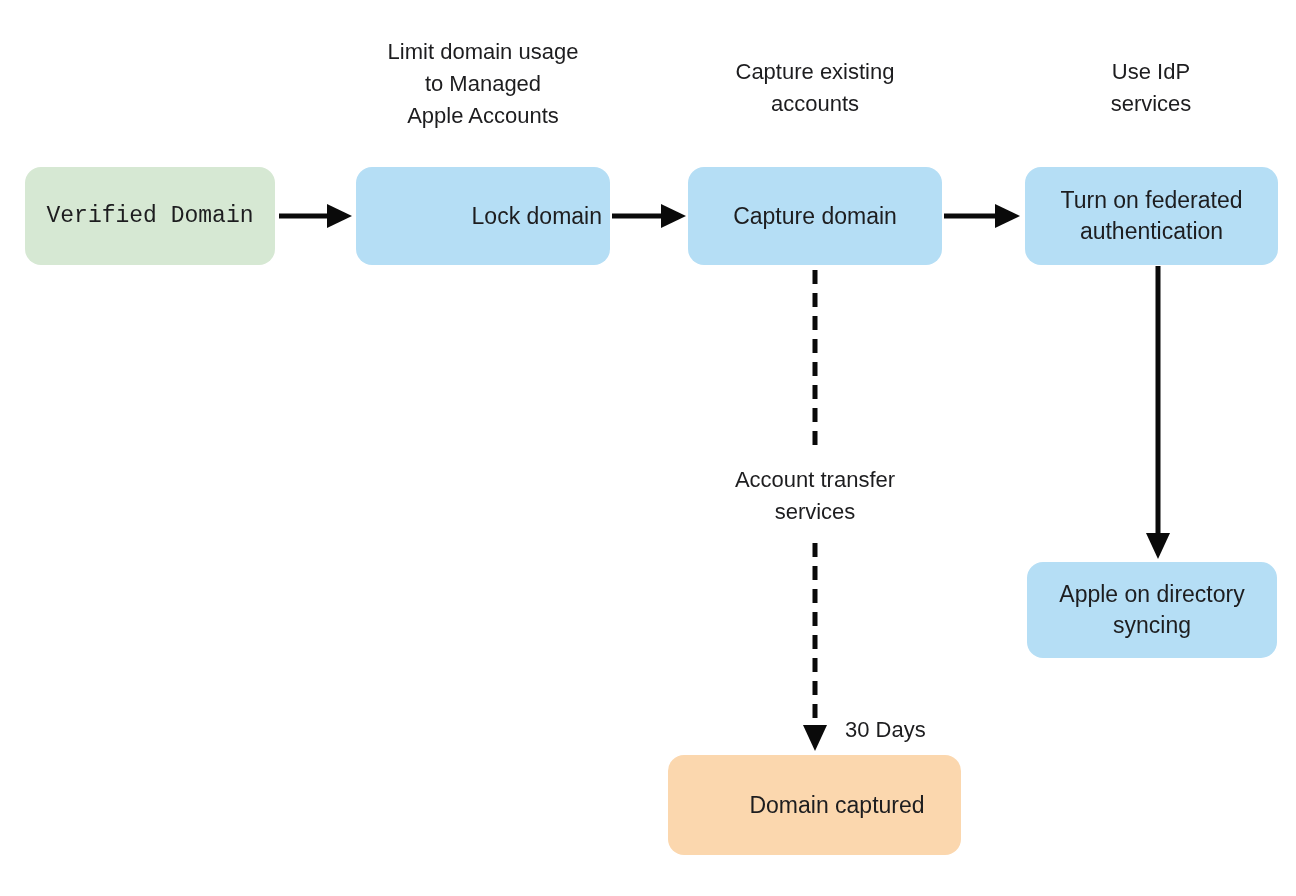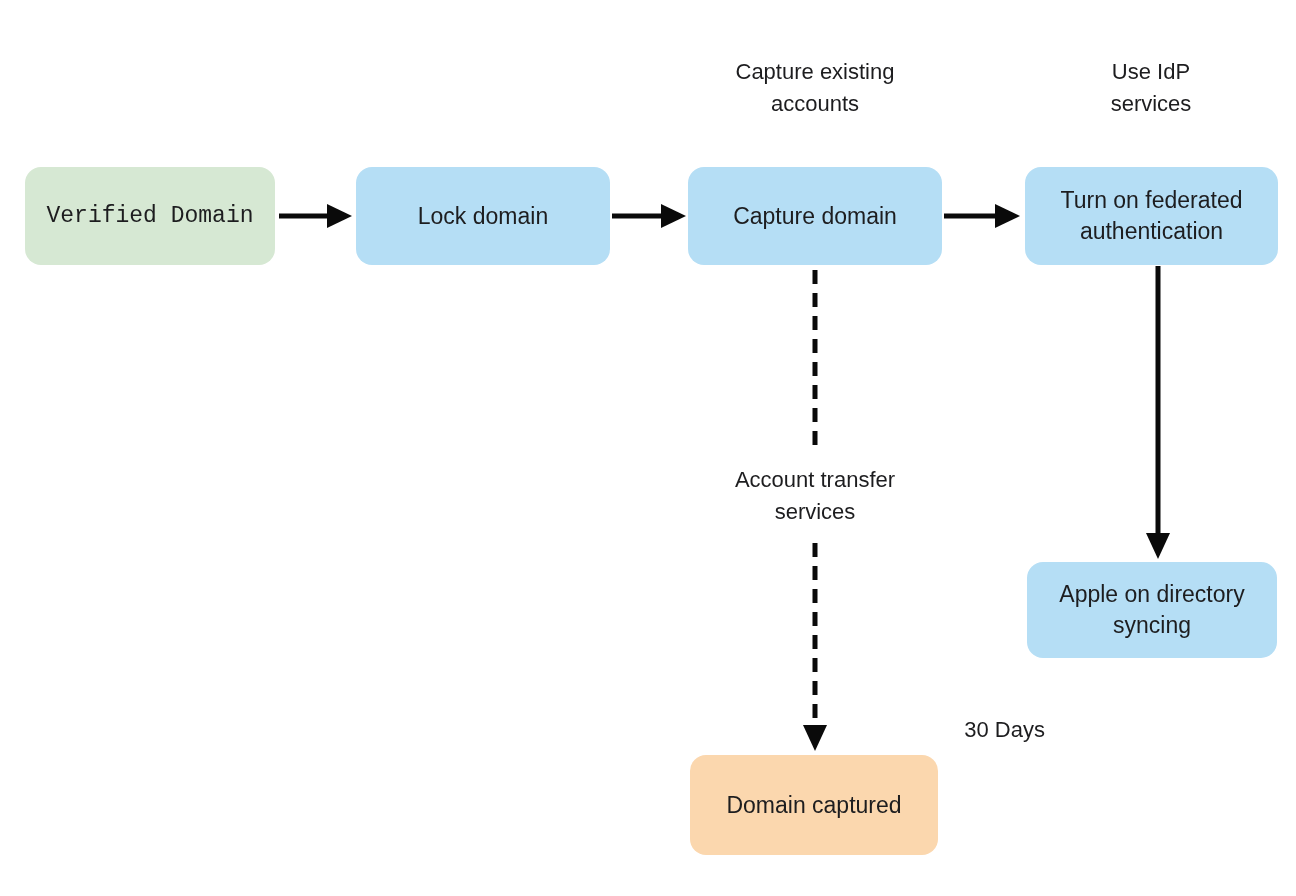--- a/index.html
+++ b/index.html
@@ -44,39 +44,39 @@
   }
   .node-label {
     white-space: pre-line;
     padding: 0 8px;
   }
   .node-green  { background: var(--green-node); }
   .node-blue   { background: var(--blue-node); }
   .node-orange { background: var(--orange-node); }
 
   #node-verified   { left: 25px;   top: 167px; width: 250px; height: 98px; font-family: Liberation Mono, monospace; }
-  #node-lock       { left: 356px;  top: 167px; width: 254px; height: 98px; }
+  #node-lock       { left: 356px;  top: 167px; width: 254px; height: 98px; justify-content: flex-end; }
   #node-capture    { left: 688px;  top: 167px; width: 254px; height: 98px; }
   #node-federated  { left: 1025px; top: 167px; width: 253px; height: 98px; }
   #node-directory  { left: 1027px; top: 562px; width: 250px; height: 96px; }
-  #node-captured   { left: 690px;  top: 755px; width: 248px; height: 100px; }
+  #node-captured   { left: 668px;  top: 755px; width: 248px; height: 100px; padding-left: 45px; }
 
   .note {
     position: absolute;
     font-size: 22px;
     line-height: 32px;
     text-align: center;
     white-space: pre-line;
     color: var(--text-color);
   }
   #note-limit     { left: 323px; top: 36px;  width: 320px; }
   #note-existing  { left: 655px; top: 56px;  width: 320px; }
   #note-idp       { left: 991px; top: 56px;  width: 320px; }
   #note-transfer  { left: 655px; top: 464px; width: 320px; }
-  #note-30days    { left: 845px; top: 714px; width: 200px; text-align: right; }
+  #note-30days    { left: 845px; top: 714px; width: 200px; text-align: left; }
 
   .stroke      { stroke: var(--arrow-color); stroke-width: 5; fill: none; }
   .stroke-dash { stroke: var(--arrow-color); stroke-width: 5; fill: none; stroke-dasharray: 14 9; }
   .head        { fill: var(--arrow-color); stroke: none; }
 </style>
 </head>
 <body>
 
 <div id="canvas">
 
@@ -128,20 +128,23 @@
 
   <div class="node node-blue" id="node-directory">
     <span class="node-label">Apple on directory
 syncing</span>
   </div>
 
   <div class="node node-orange" id="node-captured">
     <span class="node-label">Domain captured</span>
   </div>
 
+  <div class="note" id="note-limit">Limit domain usage
+to Managed
+Apple Accounts</div>
 
   <div class="note" id="note-existing">Capture existing
 accounts</div>
 
   <div class="note" id="note-idp">Use IdP
 services</div>
 
   <div class="note" id="note-transfer">Account transfer
 services</div>
 

